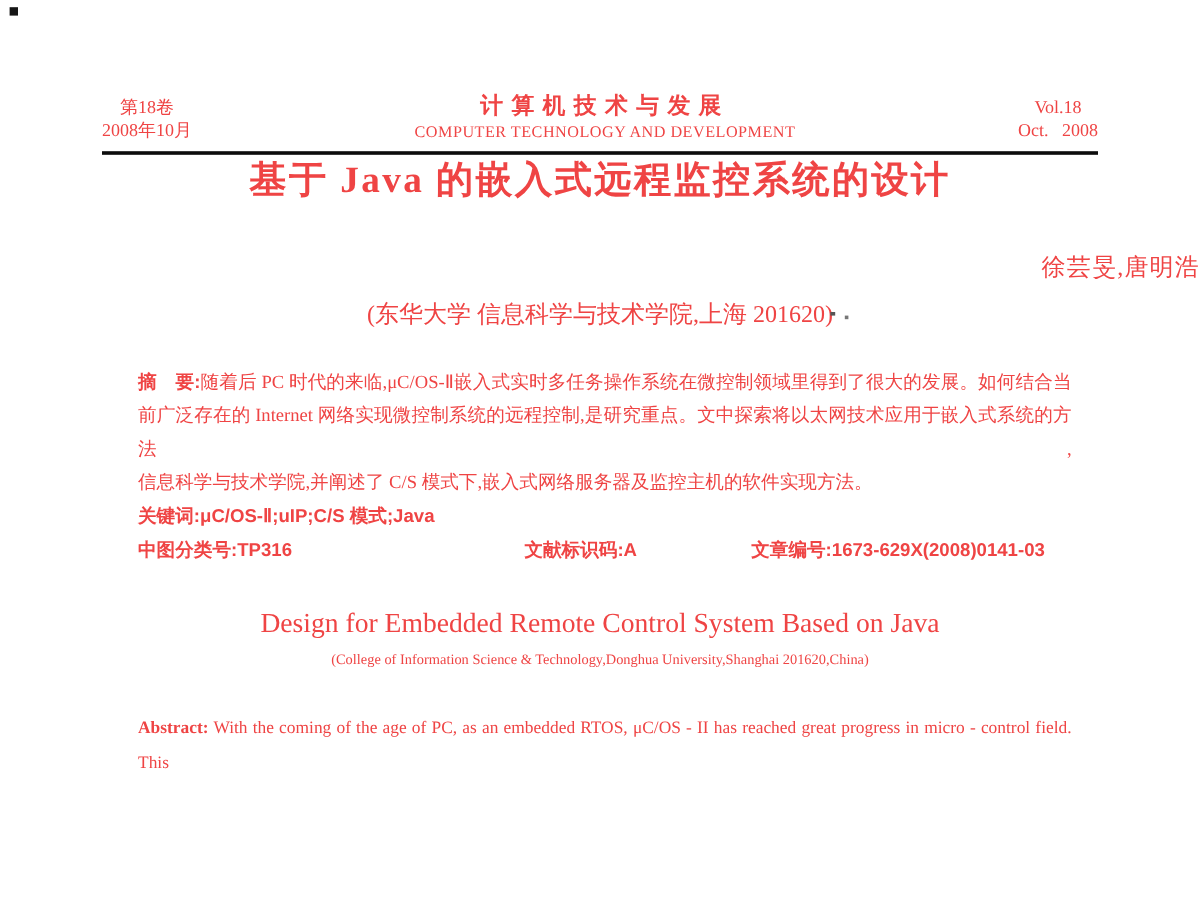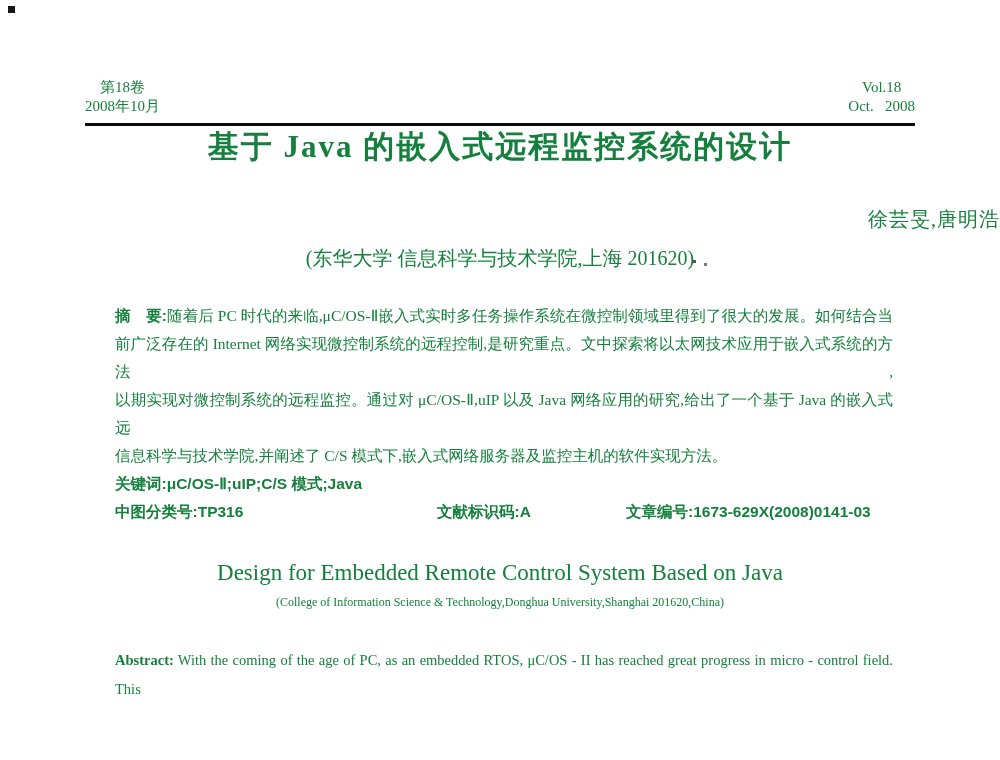--- a/index.html
+++ b/index.html
@@ -3,21 +3,21 @@
 <meta charset="utf-8">
 <style>
   * { margin: 0; padding: 0; box-sizing: border-box; }
   html, body { background: #e8e8e8; }
   body { font-family: "Liberation Serif", serif; }
   .page {
     position: relative;
     width: 1000px;
     height: 760px;
     background: #ffffff;
-    color: #15803d;
+    color: #ef4444;
     overflow: hidden;
     margin: 0 auto;
   }
   .speck { position: absolute; background: #161616; }
   .speck.s1 { left: 8px; top: 6px; width: 7px; height: 7px; }
   .speck.s2 { left: 692px; top: 260px; width: 4px; height: 3px; background: #555; }
   .speck.s3 { left: 704px; top: 263px; width: 3px; height: 3px; background: #777; }
 
   .journal-header {
     display: flex;
@@ -123,39 +123,42 @@
 
   <div class="speck s1"></div>
   <div class="speck s2"></div>
   <div class="speck s3"></div>
 
   <div class="journal-header">
     <div class="jh-col jh-left">
       <div>第18卷</div>
       <div>2008年10月</div>
     </div>
+    <div class="jh-col">
+      <div class="jh-center-cn">计算机技术与发展</div>
+      <div class="jh-center-en">COMPUTER TECHNOLOGY AND DEVELOPMENT</div>
+    </div>
     <div class="jh-col jh-right">
       <div>Vol.18</div>
       <div class="pre">Oct.   2008</div>
     </div>
   </div>
 
   <div class="rule"></div>
 
   <h1 class="title-cn">基于 Java 的嵌入式远程监控系统的设计</h1>
 
   <div class="authors-cn">徐芸旻,唐明浩</div>
   <div class="affil-cn">(东华大学 信息科学与技术学院,上海 201620)</div>
 
   <div class="cn-block">
     <div class="line">
       <span class="lbl">摘　要:</span><span>随着后 PC 时代的来临,μC/OS-Ⅱ嵌入式实时多任务操作系统在微控制领域里得到了很大的发展。如何结合当</span>
     </div>
     <div class="line">前广泛存在的 Internet 网络实现微控制系统的远程控制,是研究重点。文中探索将以太网技术应用于嵌入式系统的方法,</div>
-    <div class="line">以期实现对微控制系统的远程监控。通过对 μC/OS-Ⅱ,uIP 以及 Java 网络应用的研究,给出了一个基于 Java 的嵌入式远</div>
     <div class="line last">信息科学与技术学院,并阐述了 C/S 模式下,嵌入式网络服务器及监控主机的软件实现方法。</div>
 
     <div class="keywords-line">
       <span>关键词:</span><span>μC/OS-Ⅱ;uIP;C/S 模式;Java</span>
     </div>
 
     <div class="meta-line">
       <div class="meta-item-1">
         <span>中图分类号:</span><span>TP316</span>
       </div>

